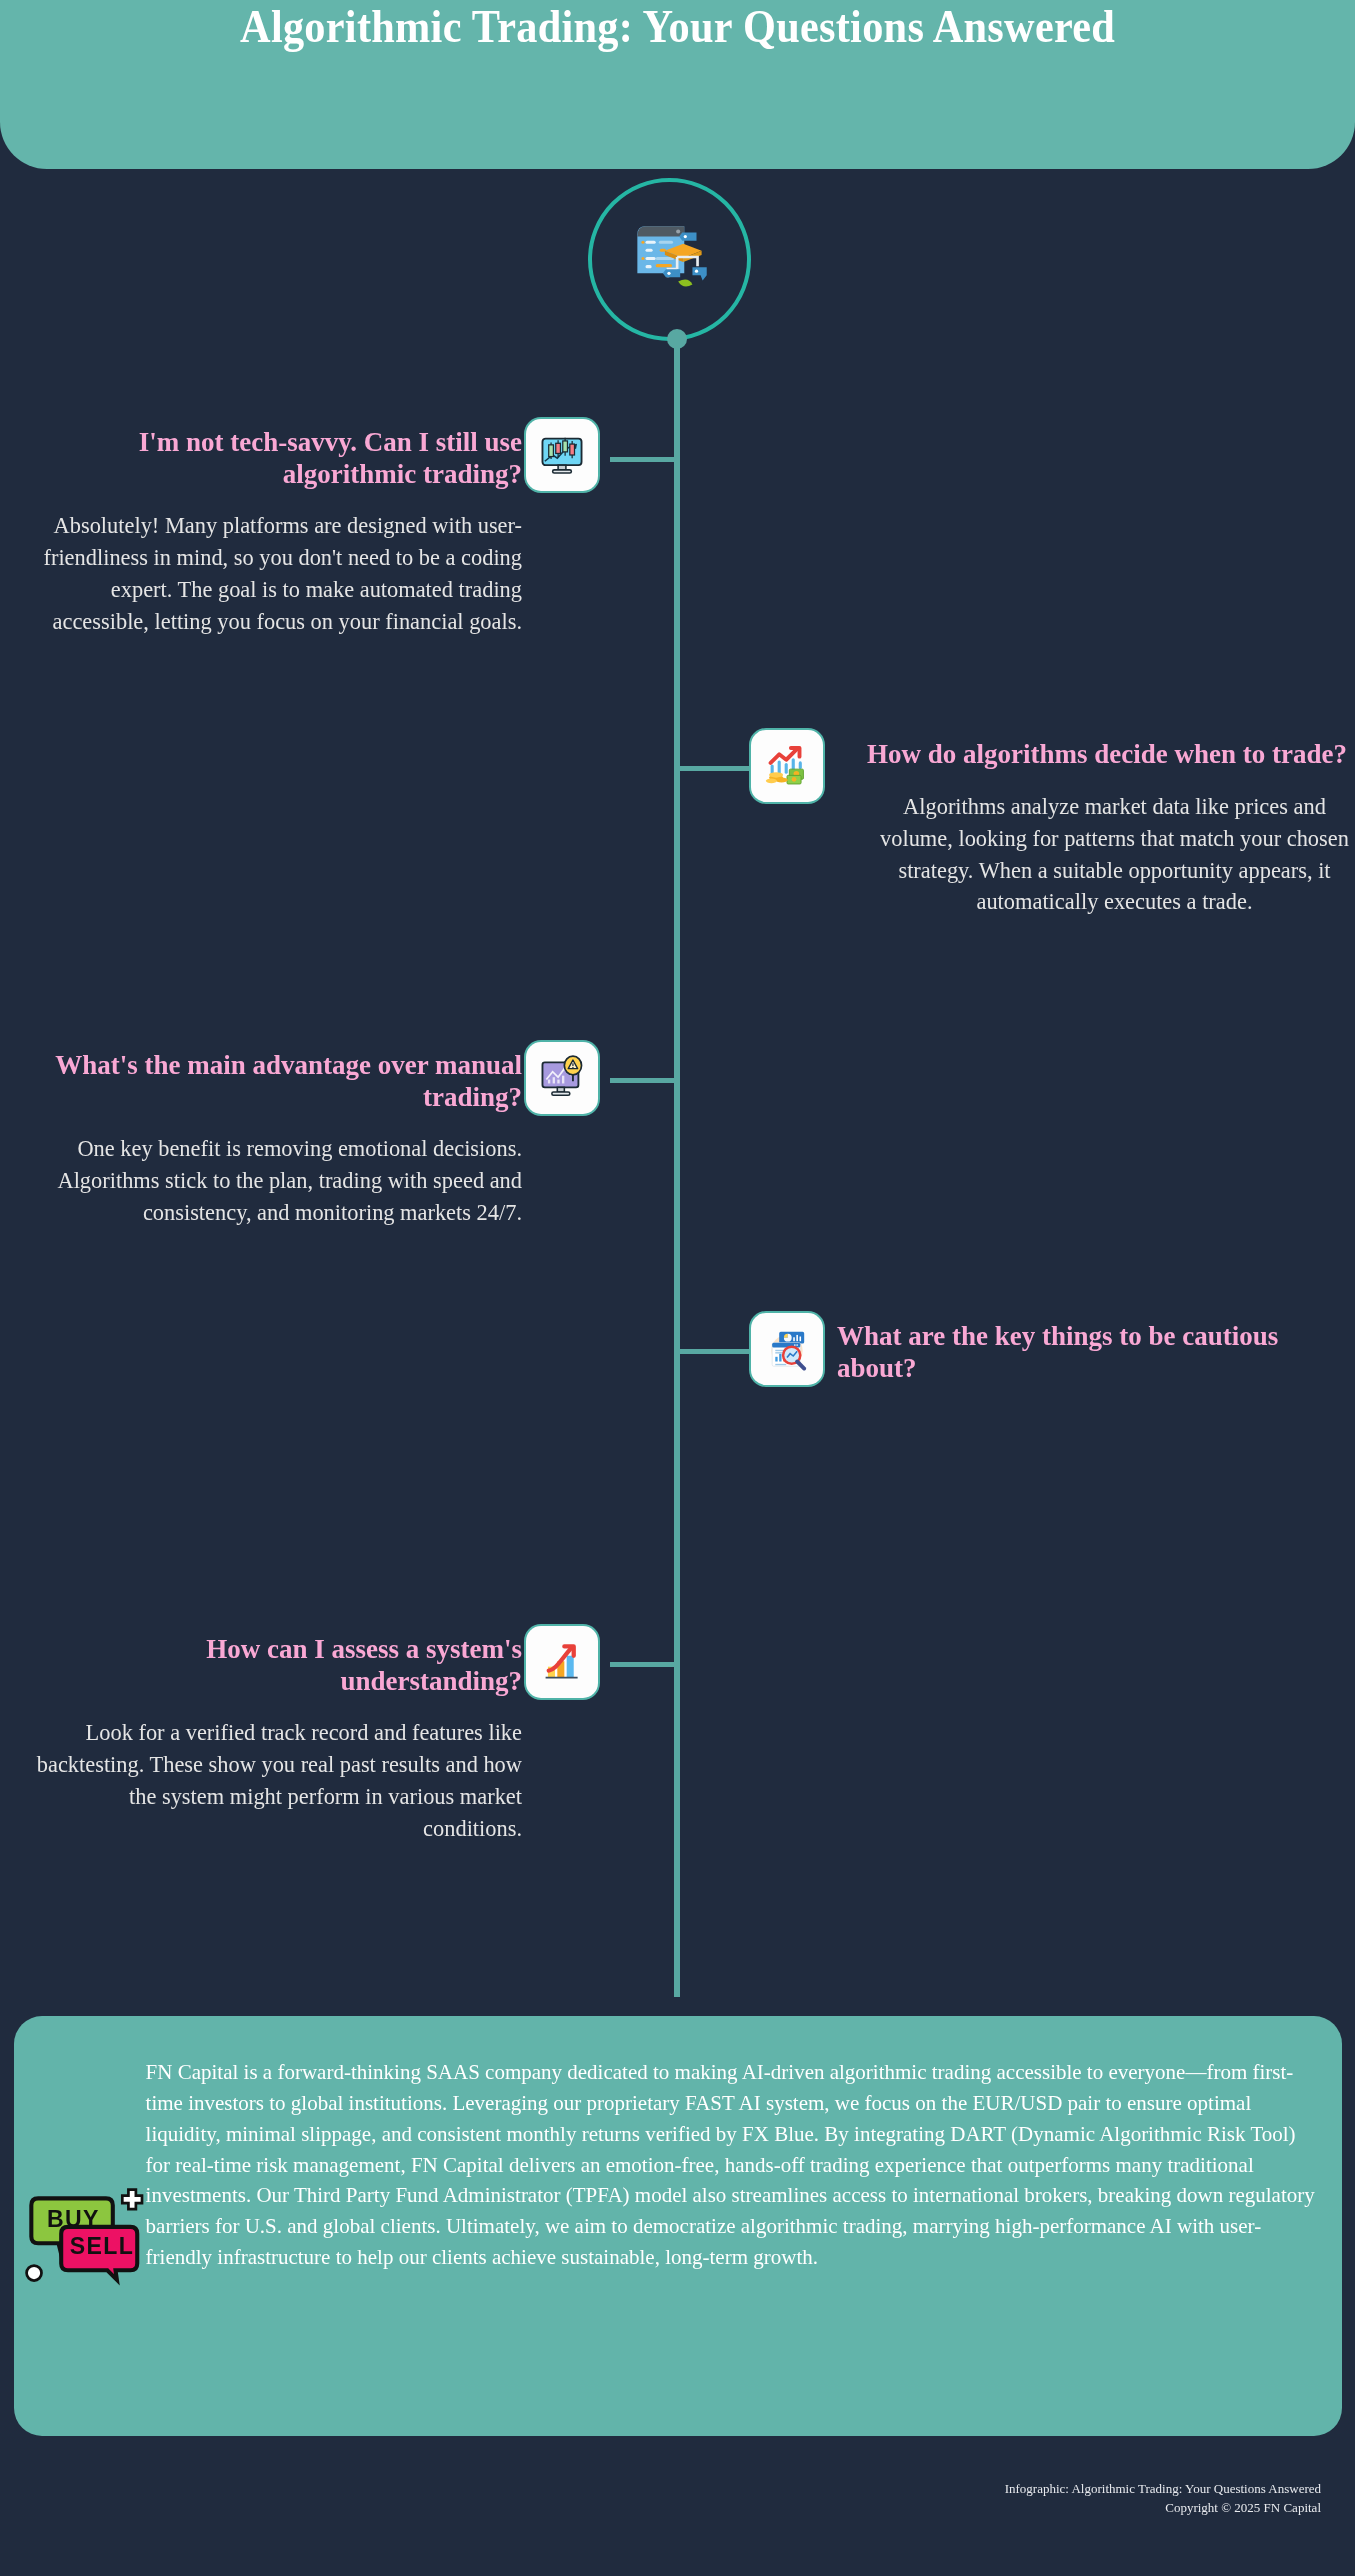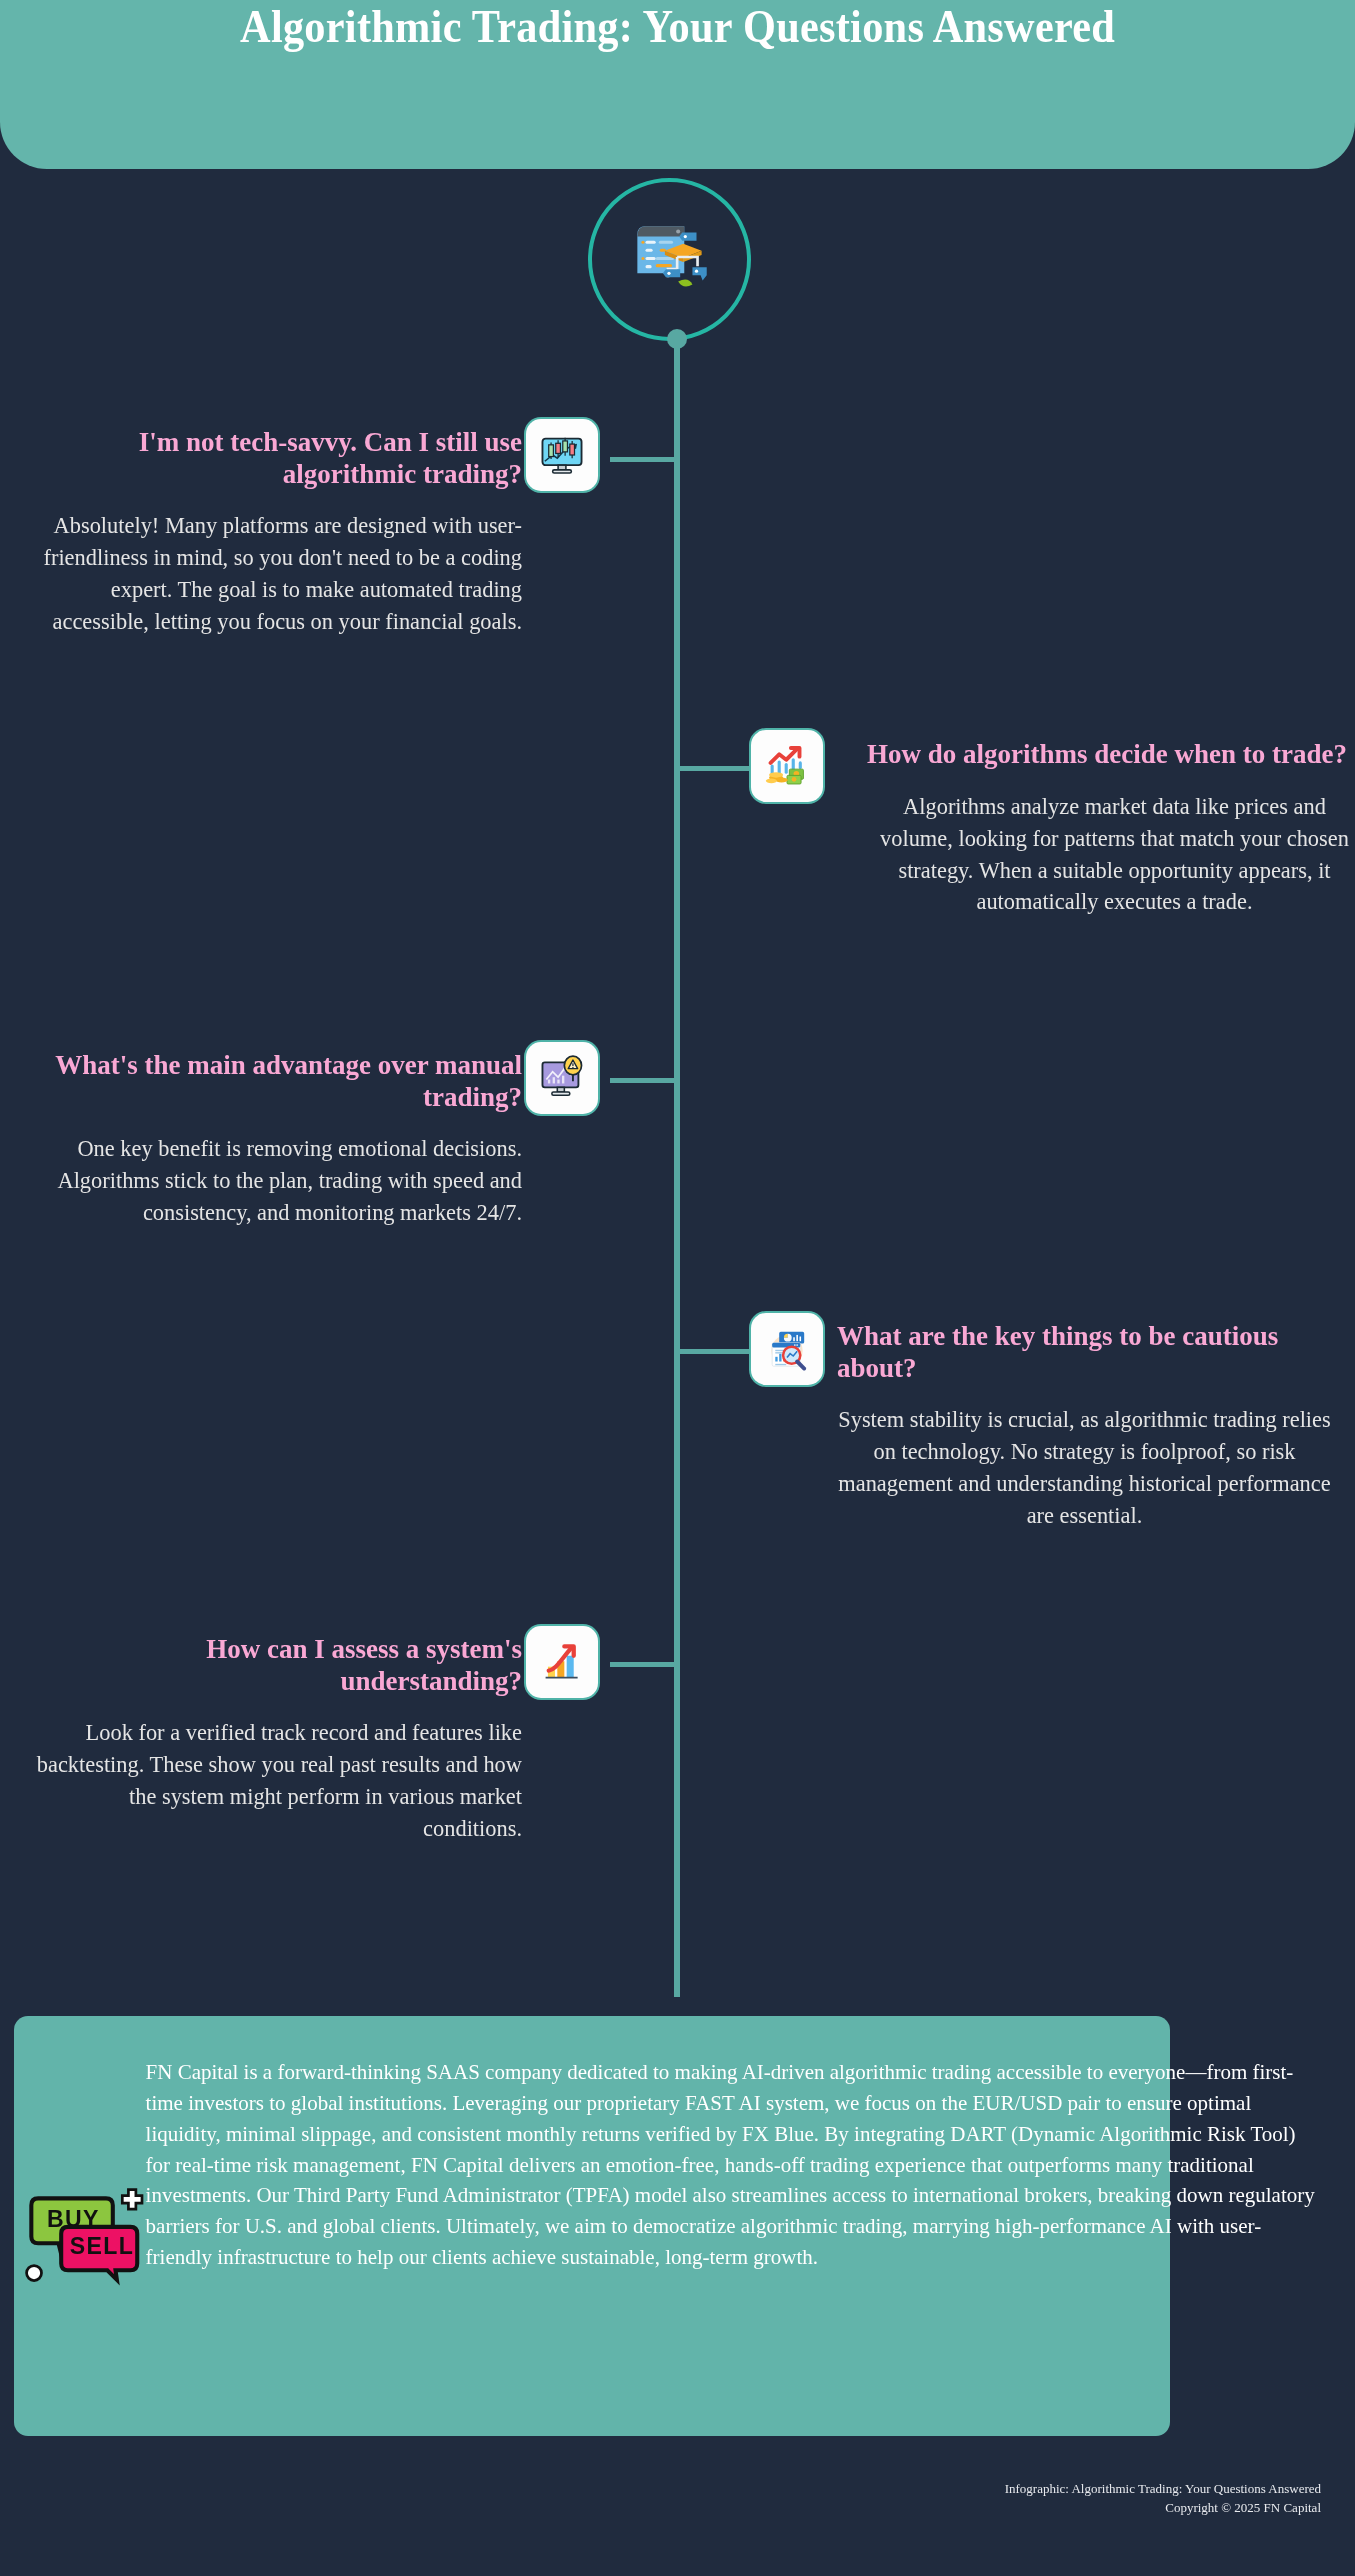--- a/index.html
+++ b/index.html
@@ -79,23 +79,23 @@
     font-size:22.4px; line-height:1.42;
     margin-top:20.3px;
     font-family:"Liberation Serif", serif;
   }
   .qa.left .qa-a { text-align:right; }
   .qa.right .qa-a { text-align:center; }
 
   
   .footer-panel {
     position:absolute; left:13.6px; top:2016px;
-    width:1156px; height:420px;
+    width:1328px; height:420px;
     background:#62b4aa;
-    border-radius:14px;
+    border-radius:28px;
   }
   .footer-text {
     position:absolute; left:132px; top:41px; width:1179px;
     color:#ffffff; font-size:21px; line-height:1.47;
     font-family:"Liberation Serif", serif;
     text-align:left;
   }
 
   
   .sticker { position:absolute; left:19px; top:2178px; width:136px; height:129px; }
@@ -276,21 +276,20 @@
         <rect x="17" y="51" width="14" height="1.8"></rect>
       </g>
       <circle cx="38" cy="40" r="11" fill="#cfe9fb" stroke="#e8413a" stroke-width="3.2"></circle>
       <path d="M32 43 L36 38 L40 41 L45 35" stroke="#2a79c8" stroke-width="2" fill="none"></path>
       <line x1="45" y1="48" x2="54" y2="57" stroke="#3f4f8f" stroke-width="5" stroke-linecap="round"></line>
     </svg>
   </span>
 </div>
 <div class="qa right" style="left:837px; top:1321px; width:495px;">
   <div class="qa-q">What are the key things to be cautious about?</div>
-  <div class="qa-a">System stability is crucial, as algorithmic trading relies on technology. No strategy is foolproof, so risk management and understanding historical performance are essential.</div>
 </div>
 
 <div class="icon-card" style="left:526px; top:1626px;">
   <span>
     <svg viewBox="0 0 64 64">
       <rect x="14" y="38" width="9" height="14" fill="#ffd24d"></rect>
       <rect x="26" y="31" width="9" height="21" fill="#f5a623"></rect>
       <rect x="38" y="24" width="9" height="28" fill="#5bb9ef"></rect>
       <line x1="11" y1="52" x2="52" y2="52" stroke="#3b4c5e" stroke-width="2.4"></line>
       <path d="M15 43 C24 42 30 30 44 14" stroke="#e8413a" stroke-width="5.5" fill="none" stroke-linecap="round"></path>

